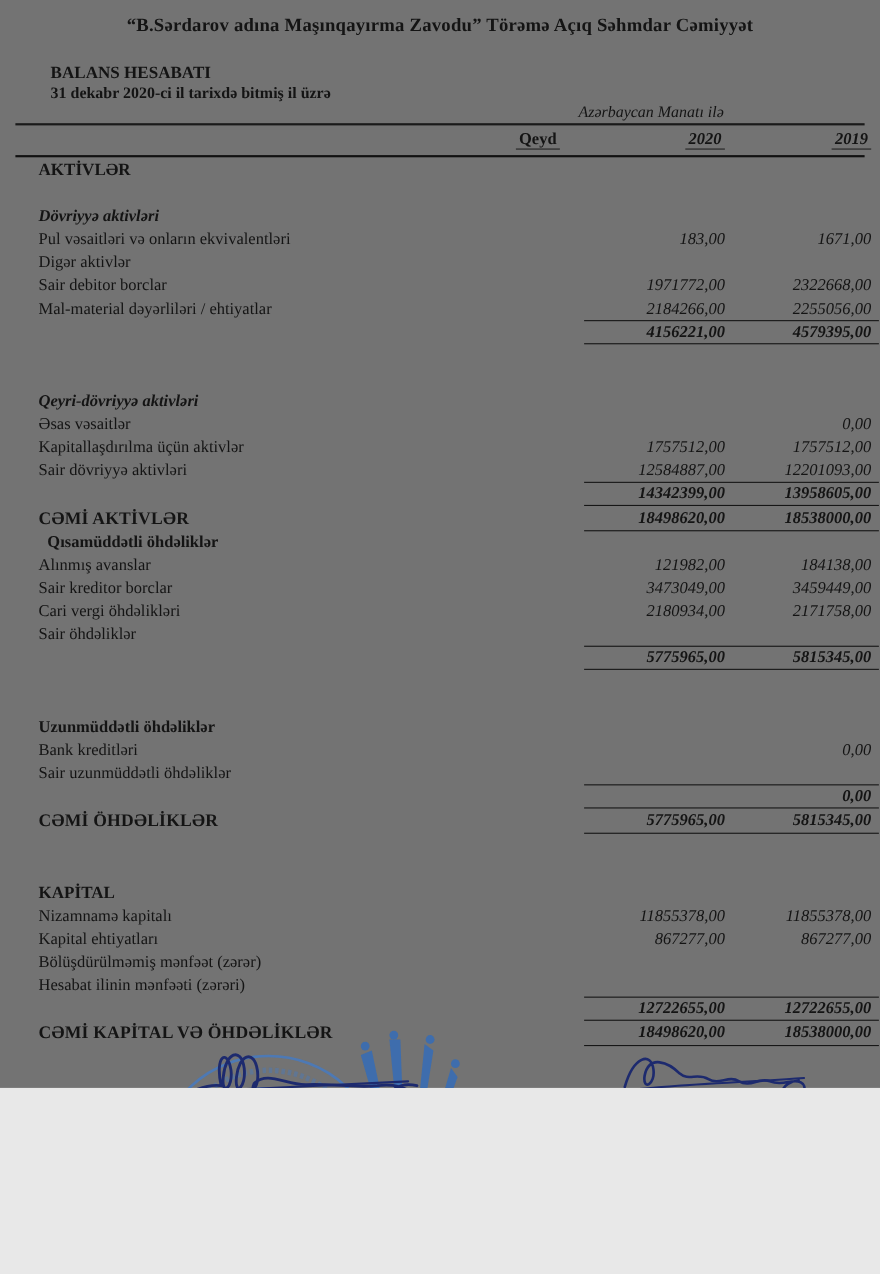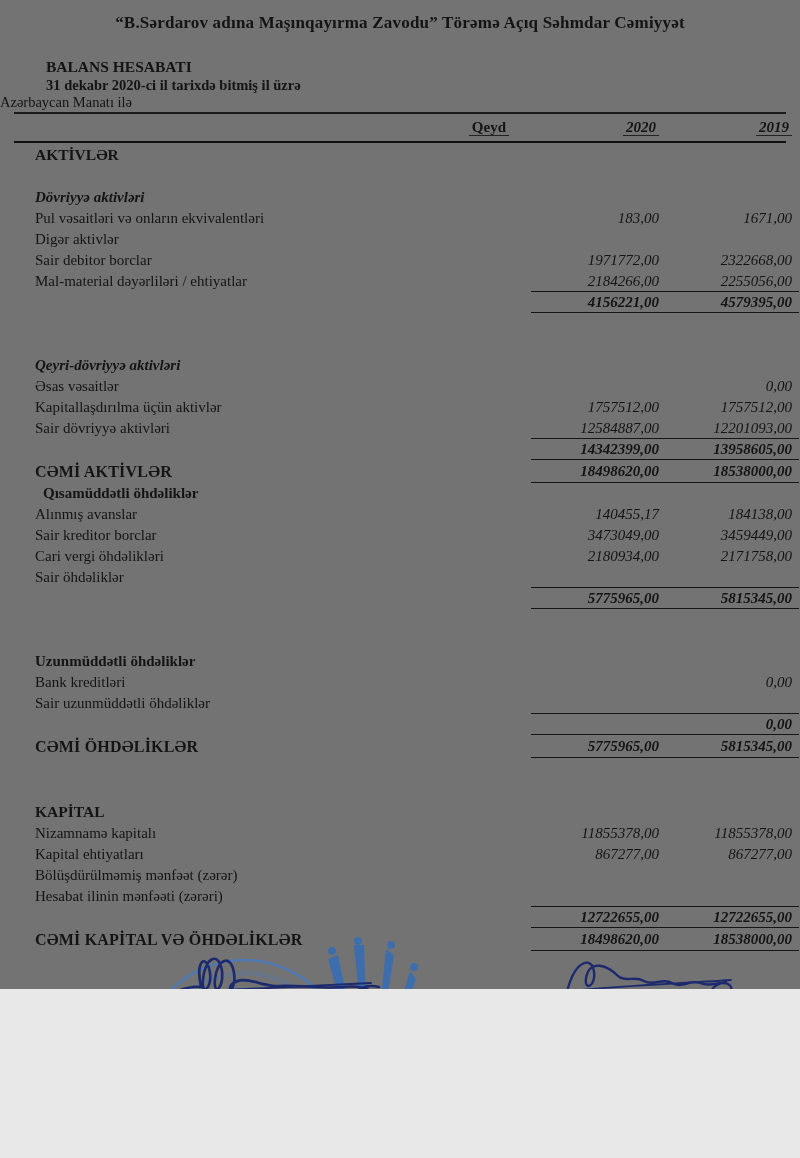--- a/index.html
+++ b/index.html
@@ -4,21 +4,21 @@
 <style>
   html,body{margin:0;padding:0;background:#e8e8e8;}
   .page{
     width:800px;height:989px;position:relative;margin:0 auto;
     background:#737373;color:#141414;overflow:hidden;
     font-family:"Liberation Serif","DejaVu Serif",serif;
   }
   .company-title{padding-top:13px;text-align:center;font-weight:bold;font-size:17px;letter-spacing:.2px;}
   .report-title{margin:25px 0 0 46px;font-weight:bold;font-size:15.5px;}
   .report-period{margin:1px 0 0 46px;font-weight:bold;font-size:14.5px;}
-  .currency-note{margin:0 142px 1px 0;font-size:14.5px;}
+  .currency-note{text-align:right;margin:0 142px 1px 0;font-style:italic;font-size:14.5px;}
   .rule{margin:0 14px;border-top:2px solid #1a1a1a;}
   .rule.heavy{border-top-width:2.5px;border-color:#111;}
 
   .row{display:flex;height:21px;line-height:21px;padding-left:35px;font-size:15px;}
   .row .label{flex:1;white-space:nowrap;}
   .vals{width:268px;margin-right:1px;display:flex;font-style:italic;}
   .v{white-space:nowrap;}
   .v2020{width:128px;text-align:right;}
   .v2019{flex:1;text-align:right;padding-right:7px;}
   .row.u .vals{border-bottom:1.7px solid #161616;gap:24px;}
@@ -172,21 +172,21 @@
       <div class="row subhead-bold ind">
         <div class="label">Qısamüddətli öhdəliklər</div>
         <div class="vals">
           <div class="v v2020"></div>
           <div class="v v2019"></div>
         </div>
       </div>
       <div class="row item">
         <div class="label">Alınmış avanslar</div>
         <div class="vals">
-          <div class="v v2020">140455,17</div>
+          <div class="v v2020">121982,00</div>
           <div class="v v2019">184138,00</div>
         </div>
       </div>
       <div class="row item">
         <div class="label">Sair kreditor borclar</div>
         <div class="vals">
           <div class="v v2020">3473049,00</div>
           <div class="v v2019">3459449,00</div>
         </div>
       </div>

